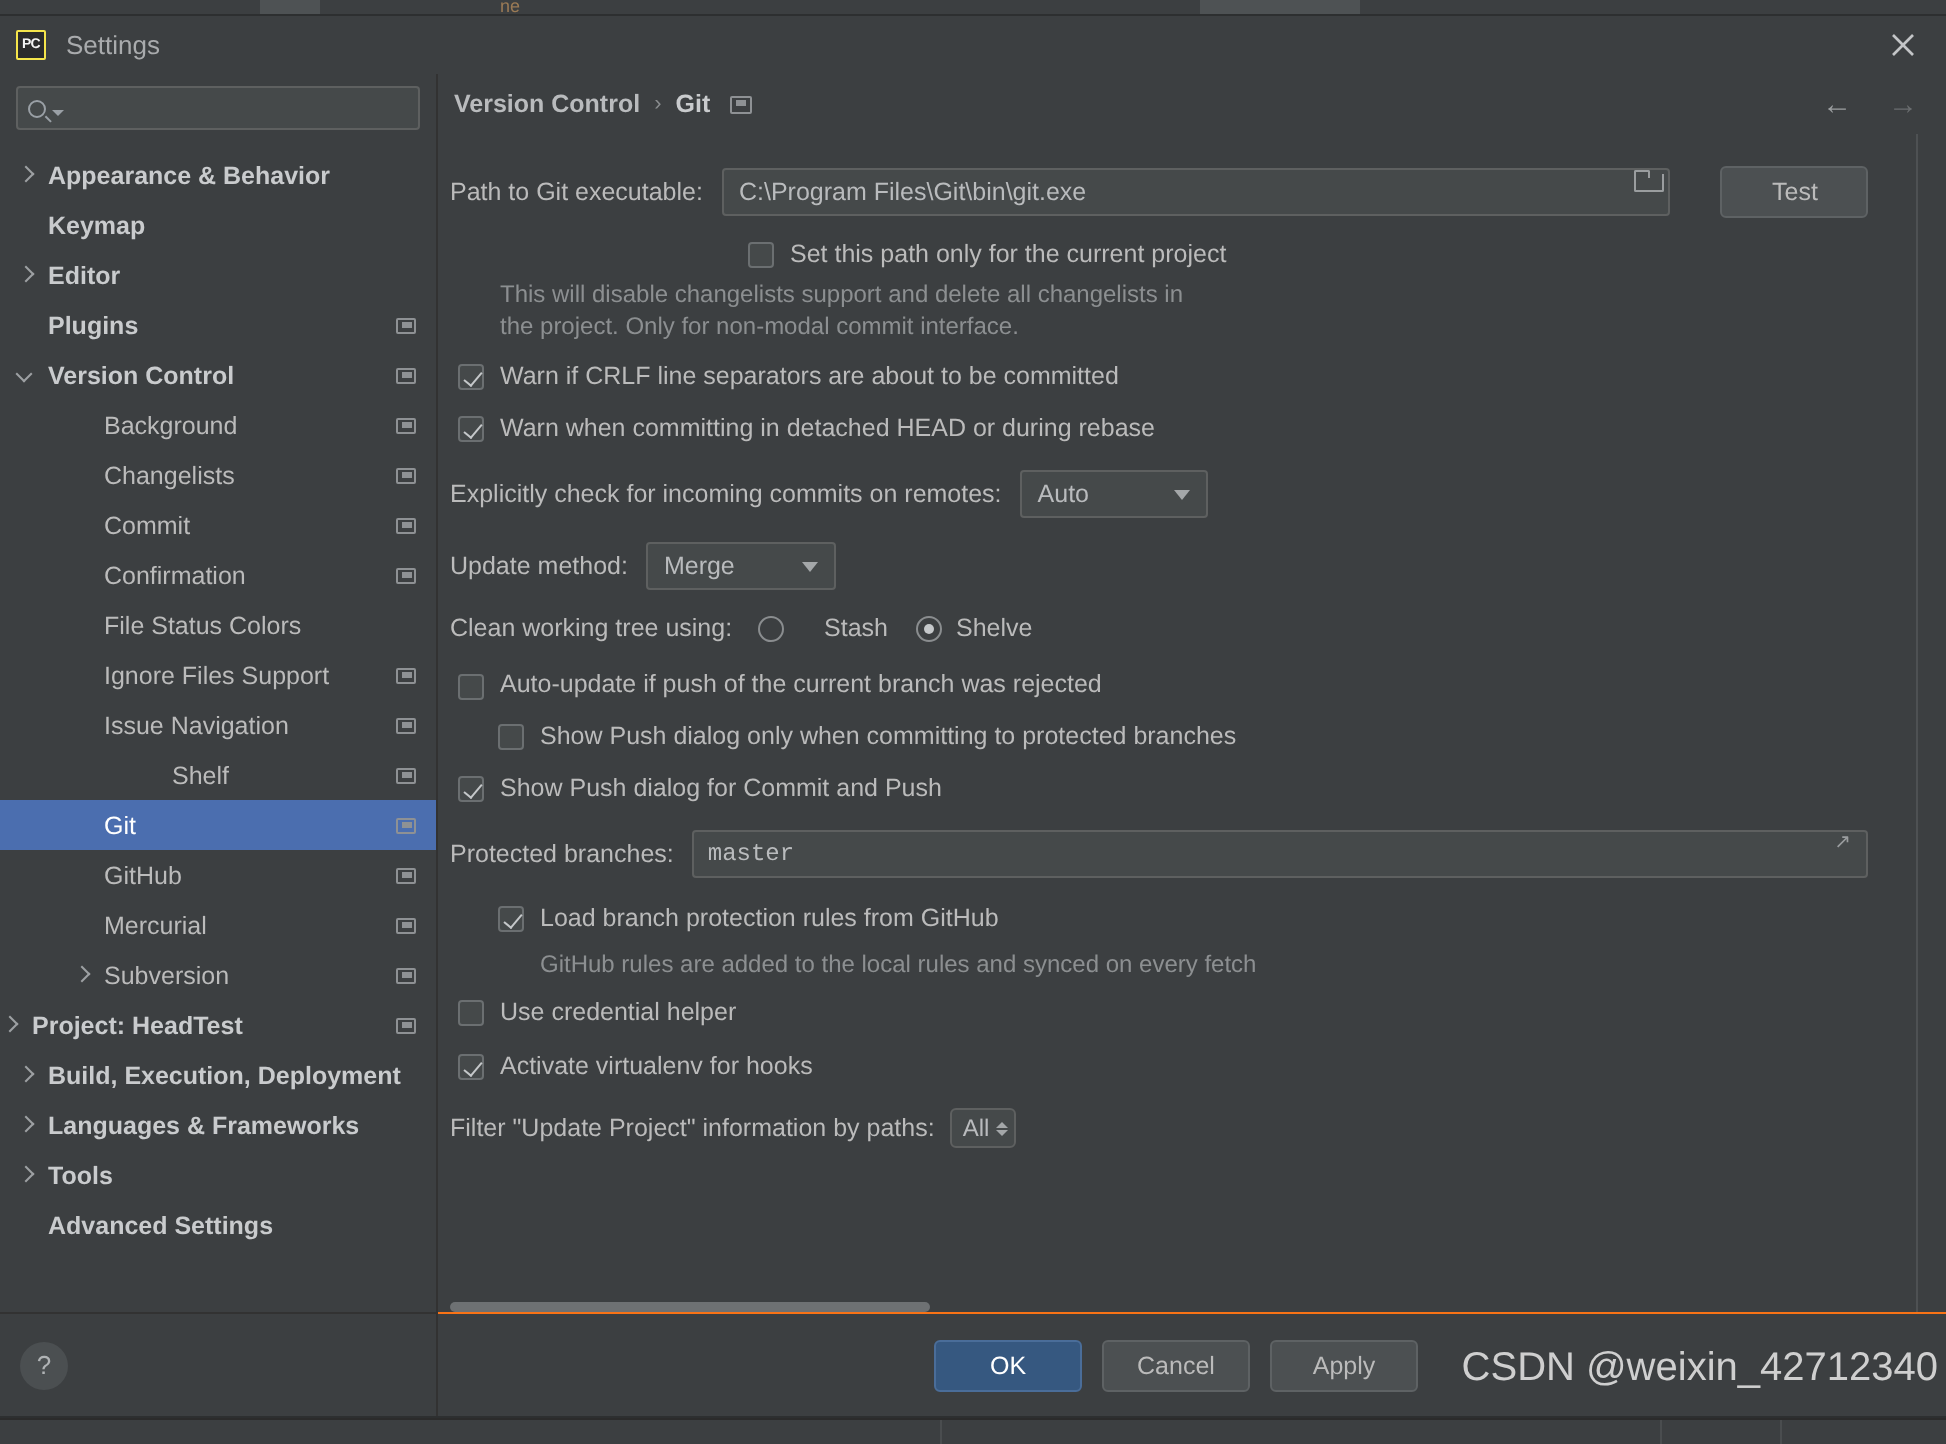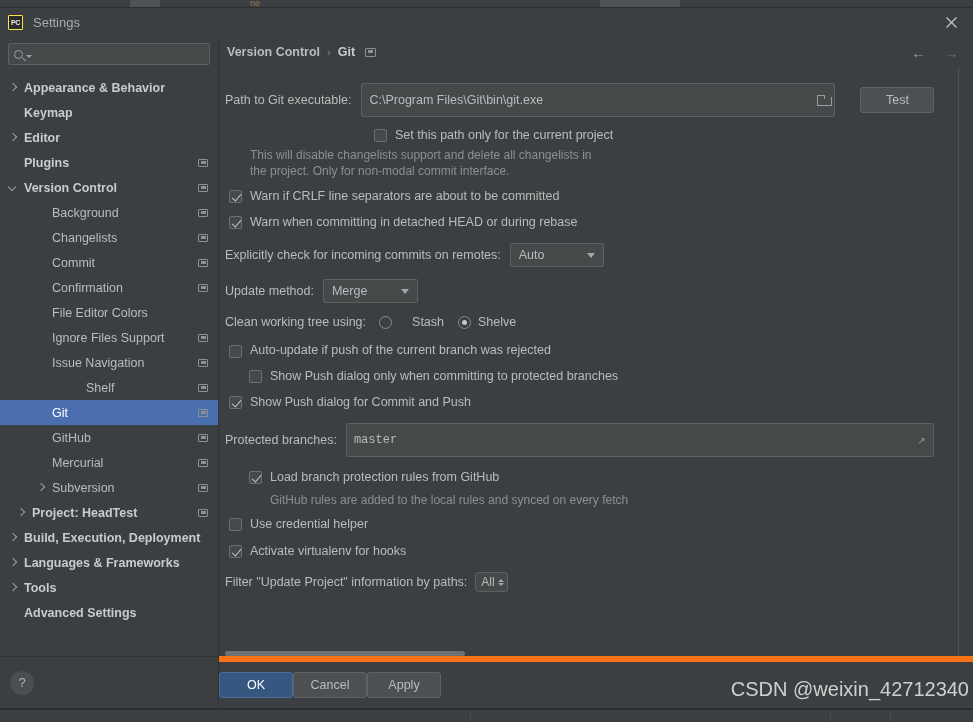--- a/index.html
+++ b/index.html
@@ -147,21 +147,21 @@
     padding:0 14px 0 6px;
   }
 
   .row { display:flex; align-items:center; }
   .lbl { font-size:12.5px; color:#bbbbbb; white-space:nowrap; }
   .hint { font-size:12px; color:#8c8f91; }
 
   
   .textfield {
     background:#45494a; border:1px solid #5e6060; border-radius:2px;
-    height:34px; display:flex; align-items:center; padding:0 4px 0 7px;
+    height:24px; display:flex; padding:0 4px 0 7px;
     color:#b9bbbd; font-size:12.5px; position:relative;
   }
   .textfield input {
     flex:1; background:transparent; border:none; outline:none;
     color:#b9bbbd; font-family:"Liberation Sans",sans-serif; font-size:12.5px;
   }
   .textfield input.mono { font-family:"Liberation Mono", monospace; font-size:12px; }
   .folder-icon {
     width:13px; height:10px; position:relative; flex:0 0 13px; margin-left:4px; cursor:pointer;
   }
@@ -245,23 +245,23 @@
     position:absolute; left:0; top:0; height:5px; width:240px;
     background:#6e7173; border-radius:3px;
   }
   #vdivider {
     position:absolute; right:14px; top:0; bottom:0; width:1px; background:#4e5153;
   }
 
   
   #footer {
     height:52px; min-height:52px; position:relative;
-    display:flex; align-items:center; justify-content:flex-start;
-    padding-right:16px; 
-    border-top:6px solid #f97316;
+    display:flex; align-items:center; justify-content:center;
+    padding-right:16px; gap:10px;
+    border-top:1px solid #f97316;
   }
   #watermark {
     position:absolute; right:4px; top:16px;
     font-size:20px; color:#dcdcdc; opacity:0.92;
     pointer-events:none; white-space:nowrap;
     font-family:"Liberation Sans", sans-serif;
   }
 </style>
 </head>
 <body>
@@ -341,21 +341,21 @@
             <span class="tree-label" style="margin-left: 5px;">Commit</span>
             <span class="proj-icon"></span>
           </div>
           <div class="tree-row" style="padding-left: 36px;">
             <span class="arrow"></span>
             <span class="tree-label" style="margin-left: 5px;">Confirmation</span>
             <span class="proj-icon"></span>
           </div>
           <div class="tree-row" style="padding-left: 36px;">
             <span class="arrow"></span>
-            <span class="tree-label" style="margin-left: 5px;">File Editor Colors</span>
+            <span class="tree-label" style="margin-left: 5px;">File Status Colors</span>
           </div>
           <div class="tree-row" style="padding-left: 36px;">
             <span class="arrow"></span>
             <span class="tree-label" style="margin-left: 5px;">Ignore Files Support</span>
             <span class="proj-icon"></span>
           </div>
           <div class="tree-row" style="padding-left: 36px;">
             <span class="arrow"></span>
             <span class="tree-label" style="margin-left: 5px;">Issue Navigation</span>
             <span class="proj-icon"></span>
@@ -378,21 +378,21 @@
           <div class="tree-row" style="padding-left: 36px;">
             <span class="arrow"></span>
             <span class="tree-label" style="margin-left: 5px;">Mercurial</span>
             <span class="proj-icon"></span>
           </div>
           <div class="tree-row" style="padding-left: 36px;">
             <span class="arrow right"></span>
             <span class="tree-label" style="margin-left: 5px;">Subversion</span>
             <span class="proj-icon"></span>
           </div>
-          <div class="tree-row" style="padding-left: 16px;">
+          <div class="tree-row" style="padding-left: 0;">
             <span class="arrow right"></span>
             <span class="tree-label bold" style="margin-left: 5px;">Project: HeadTest</span>
             <span class="proj-icon"></span>
           </div>
           <div class="tree-row" style="padding-left: 8px;">
             <span class="arrow right"></span>
             <span class="tree-label bold" style="margin-left: 5px;">Build, Execution, Deployment</span>
           </div>
           <div class="tree-row" style="padding-left: 8px;">
             <span class="arrow right"></span>

